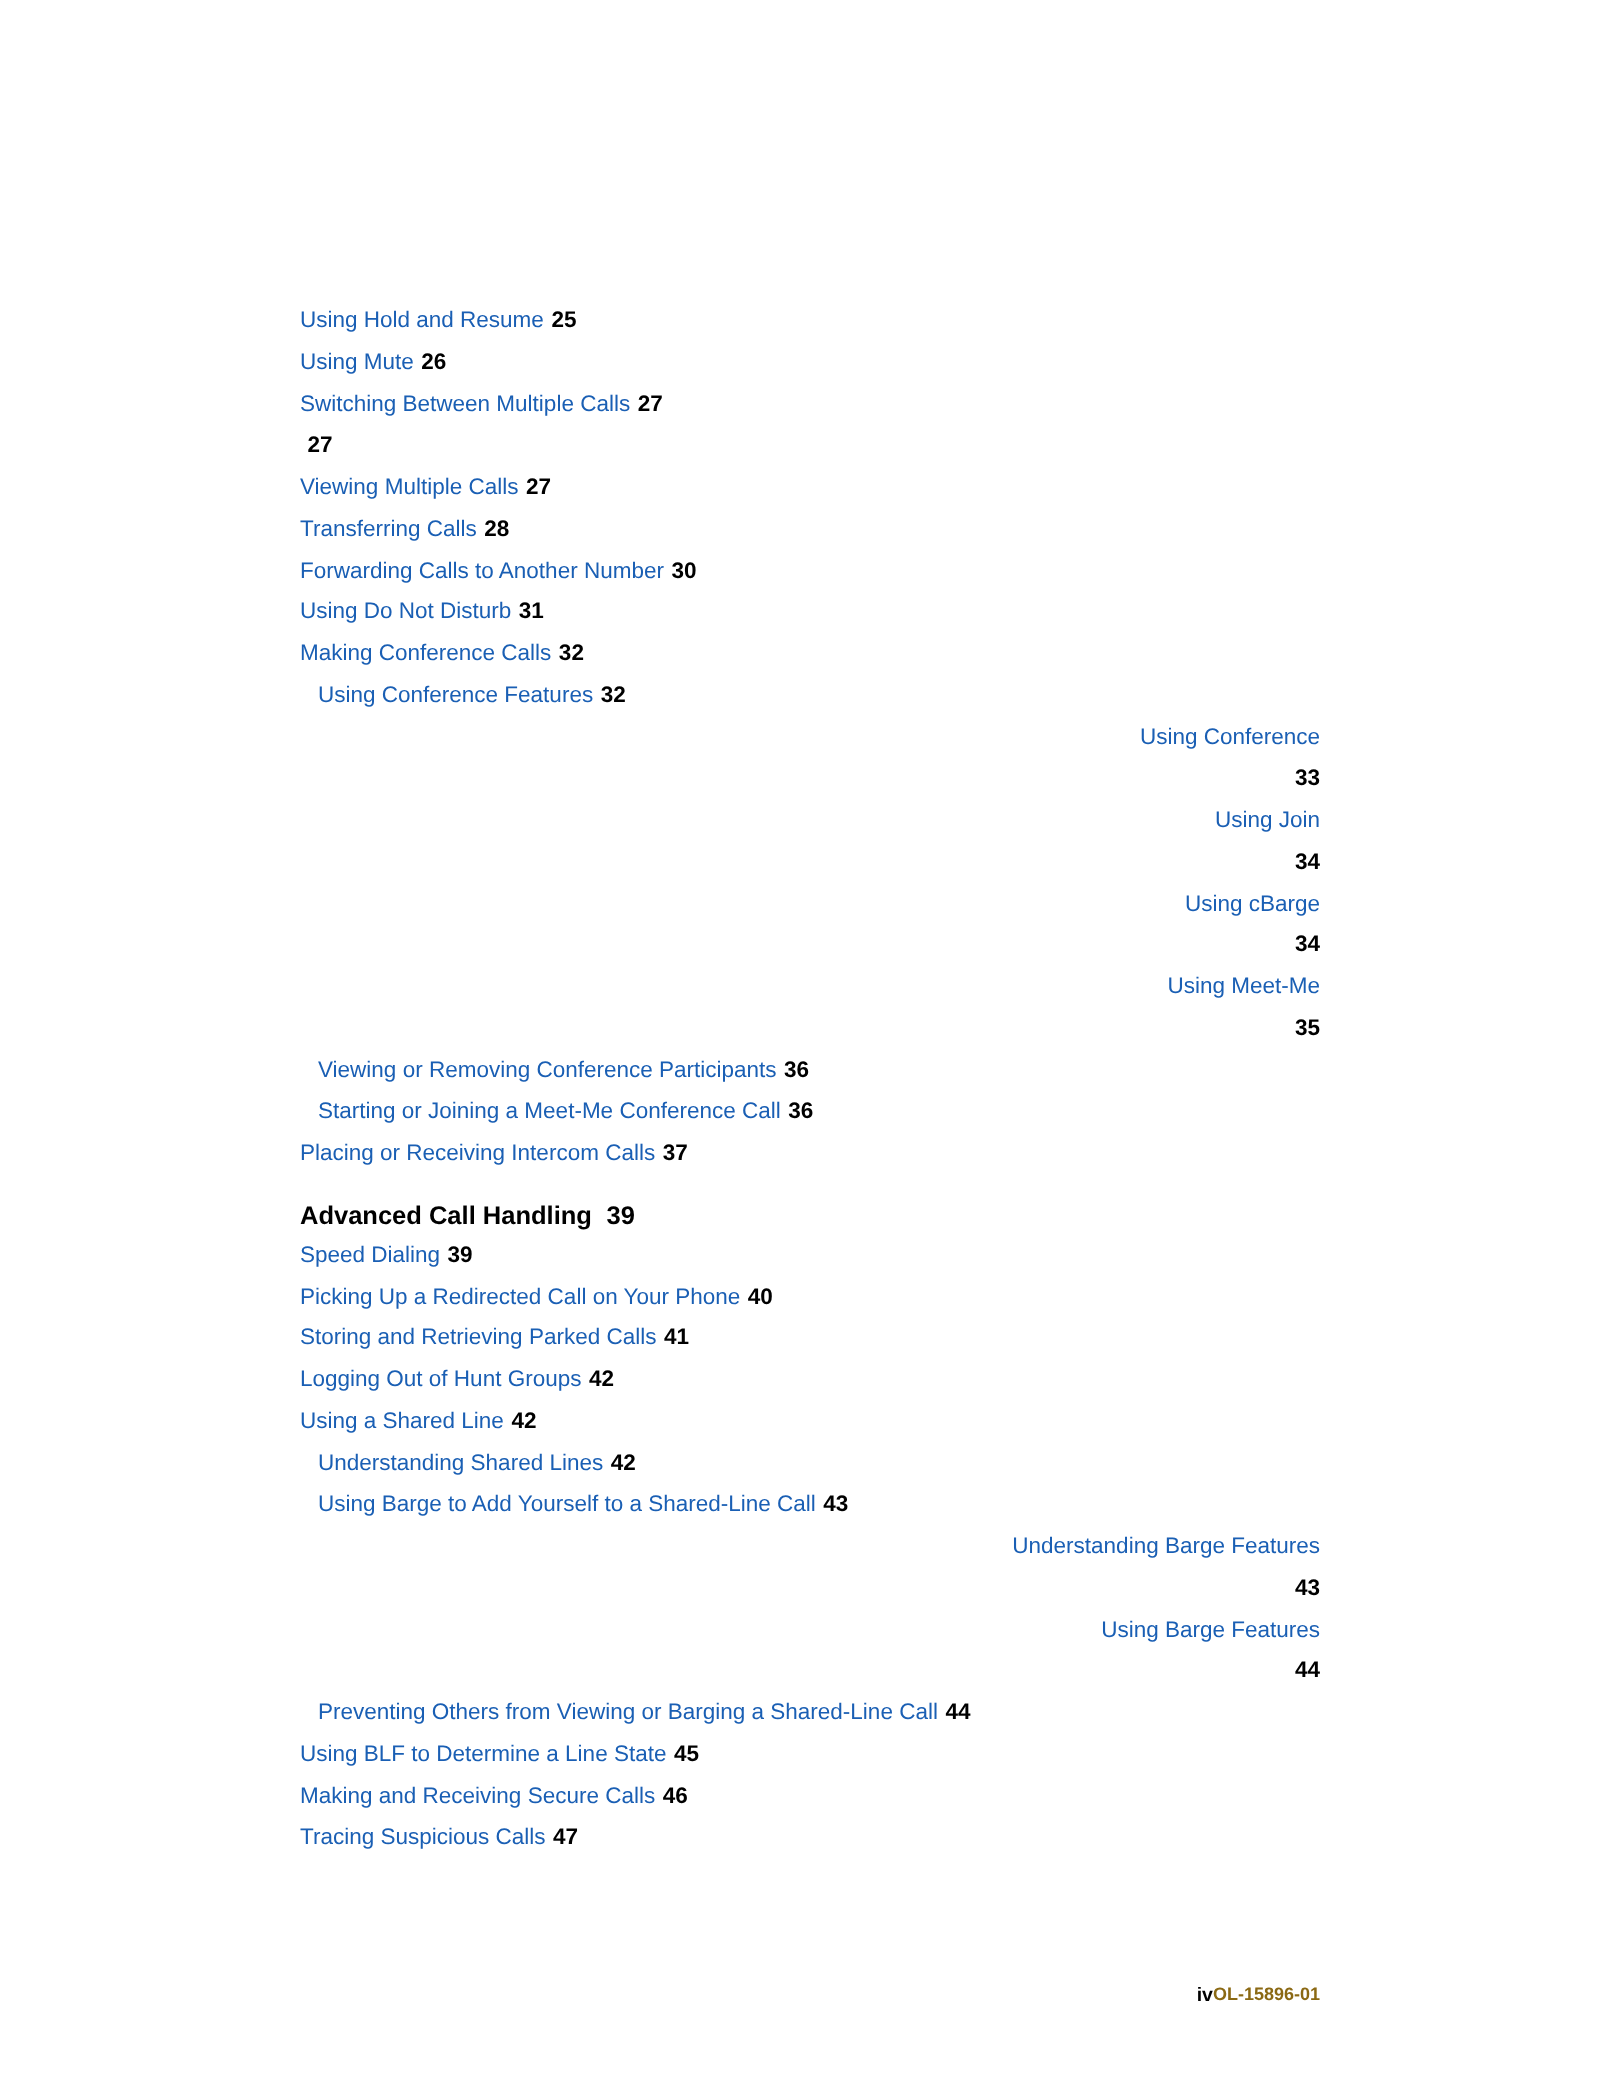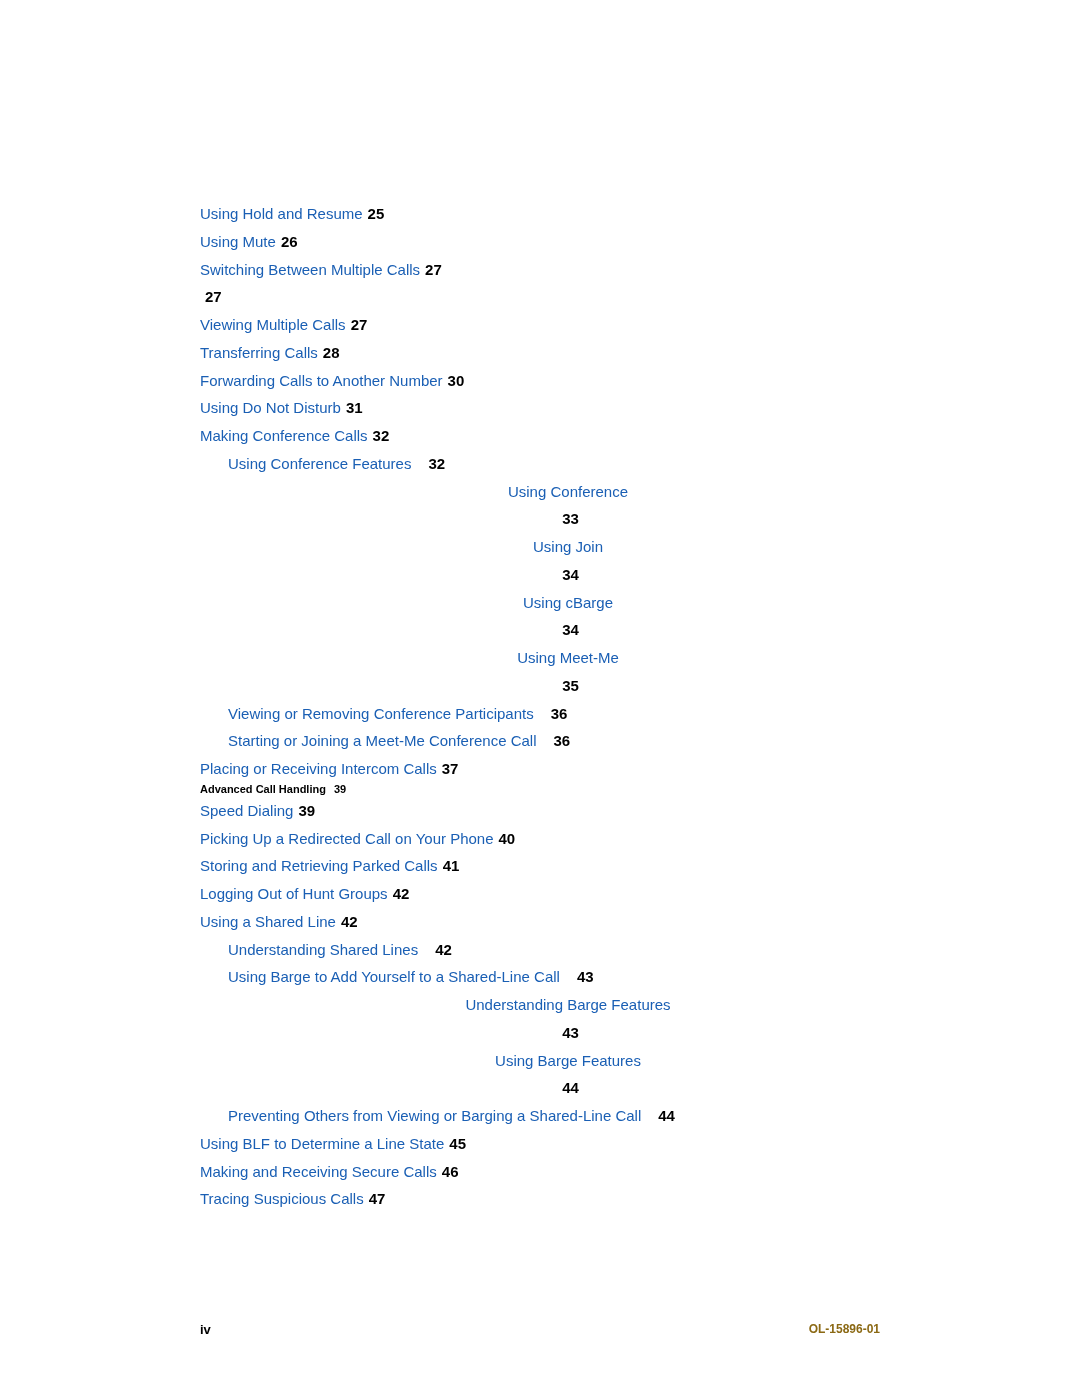--- a/index.html
+++ b/index.html
@@ -23,66 +23,66 @@
       position: relative;
     }
 
     .toc-list {
       list-style: none;
       line-height: 1.85;
     }
 
     .toc-item {
       display: flex;
-      align-items: center;
+      align-items: flex-end;
     }
 
     .toc-link {
       color: #1a5fb4;
       text-decoration: none;
       font-size: 15px;
     }
 
     .toc-pagenum {
       color: #000000;
       font-size: 15px;
       margin-left: 5px;
       font-weight: bold;
     }
 
     .indent-1 {
-      margin-left: 28px;
-      gap: 12px;
+      margin-left: 12px;
     }
 
     .indent-2 {
       margin-left: 56px;
       flex-direction: column;
     }
 
     .section-heading {
-      font-size: 11px;
-      font-weight: bold;
-      color: #000000;
+      font-size: 17px;
+      font-weight: bold;
+      color: #000000;
+      margin-top: 18px;
       margin-bottom: 2px;
     }
 
     .section-heading .section-num {
       margin-left: 5px;
       font-weight: bold;
       color: #000000;
     }
 
     .page-footer {
       position: absolute;
       bottom: 60px;
       left: 0;
       width: 100%;
       display: flex;
-      justify-content: space-between;
+      justify-content: flex-end;
       padding: 0 200px;
     }
 
     .footer-left {
       font-size: 13px;
       font-weight: bold;
       color: #000000;
     }
 
     .footer-right {

